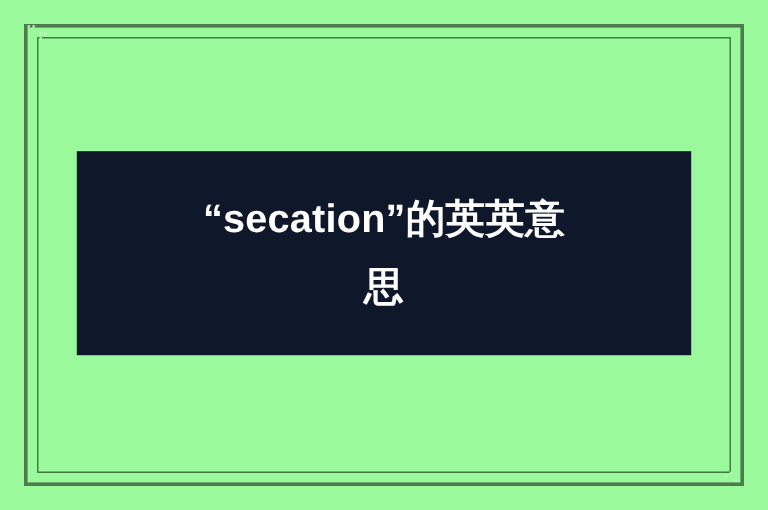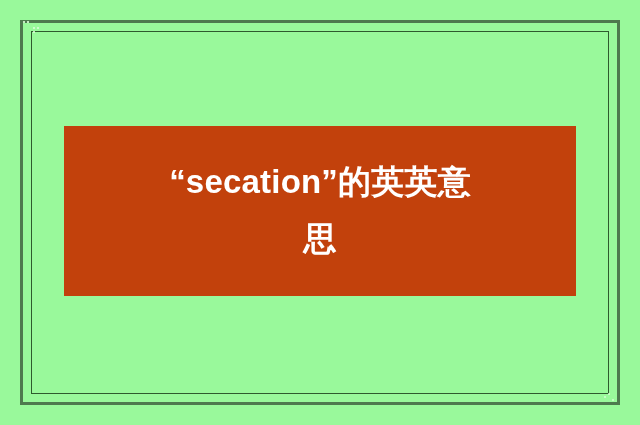--- a/index.html
+++ b/index.html
@@ -72,21 +72,21 @@
   .bp2 { left: 612px; top: 399px; }
   .bp3 { left: 604px; top: 396px; }
 
   
   .banner {
     position: absolute;
     left: 64px;
     top: 126px;
     width: 512px;
     height: 170px;
-    background: #c2410c;
+    background: #0f172a;
     display: flex;
     align-items: center;
     justify-content: center;
     box-sizing: border-box;
     padding: 0 96px;
   }
 
   .banner-title {
     margin: 0;
     color: #ffffff;

